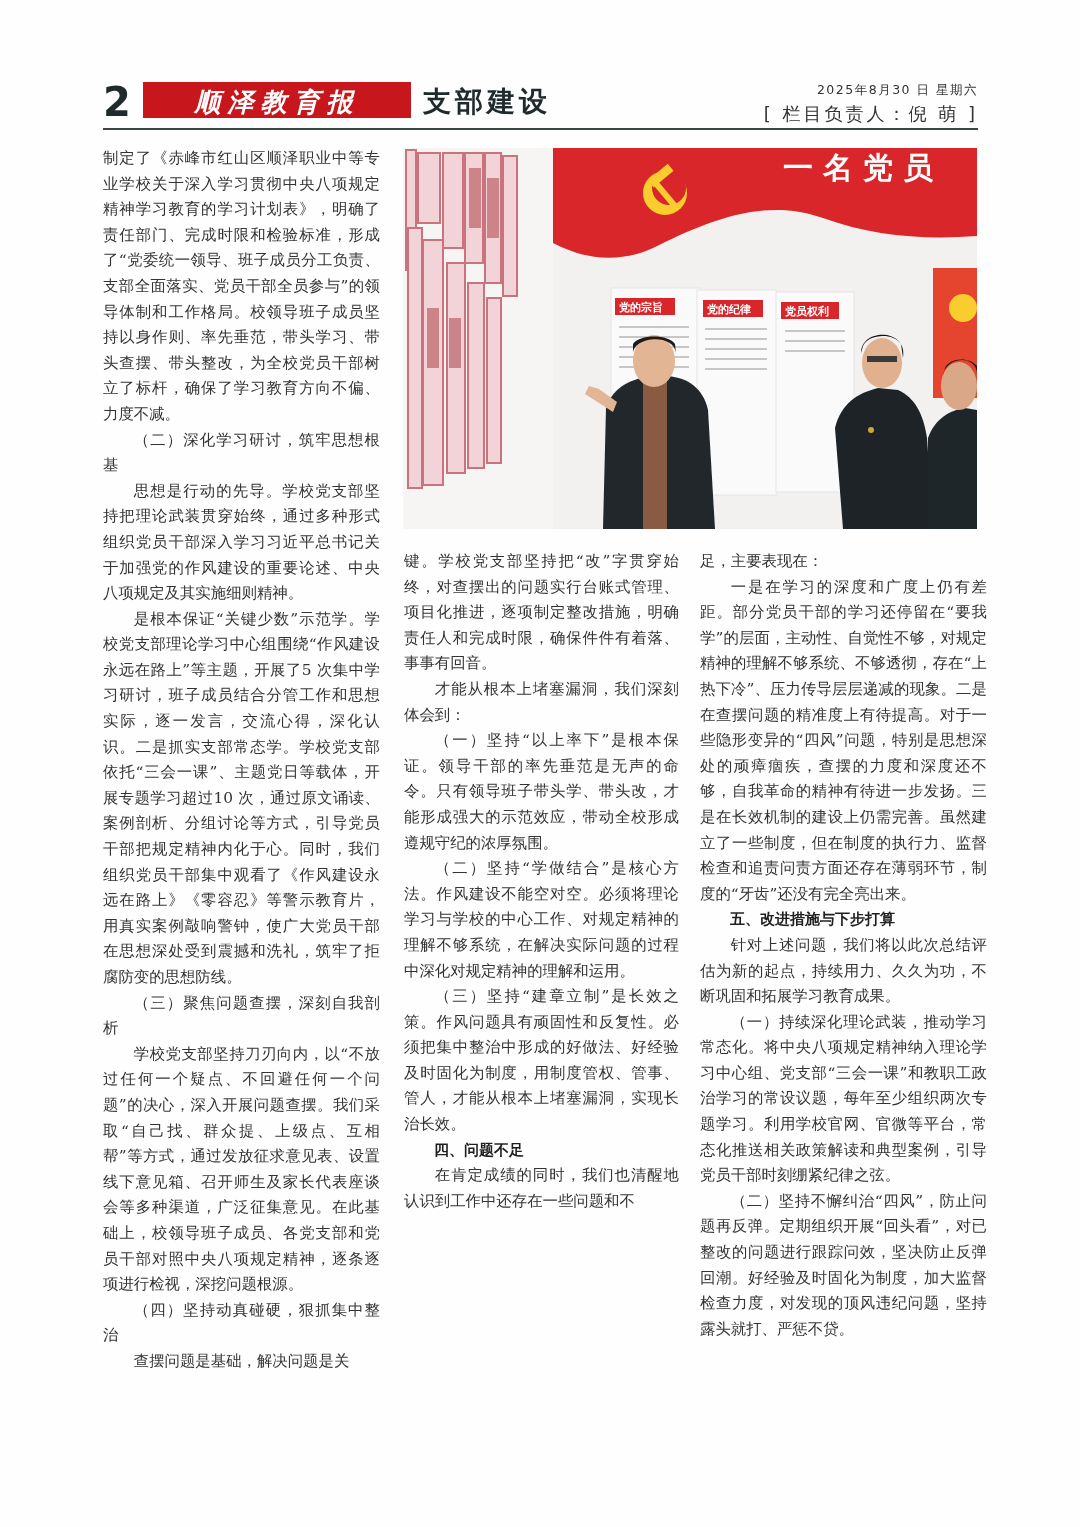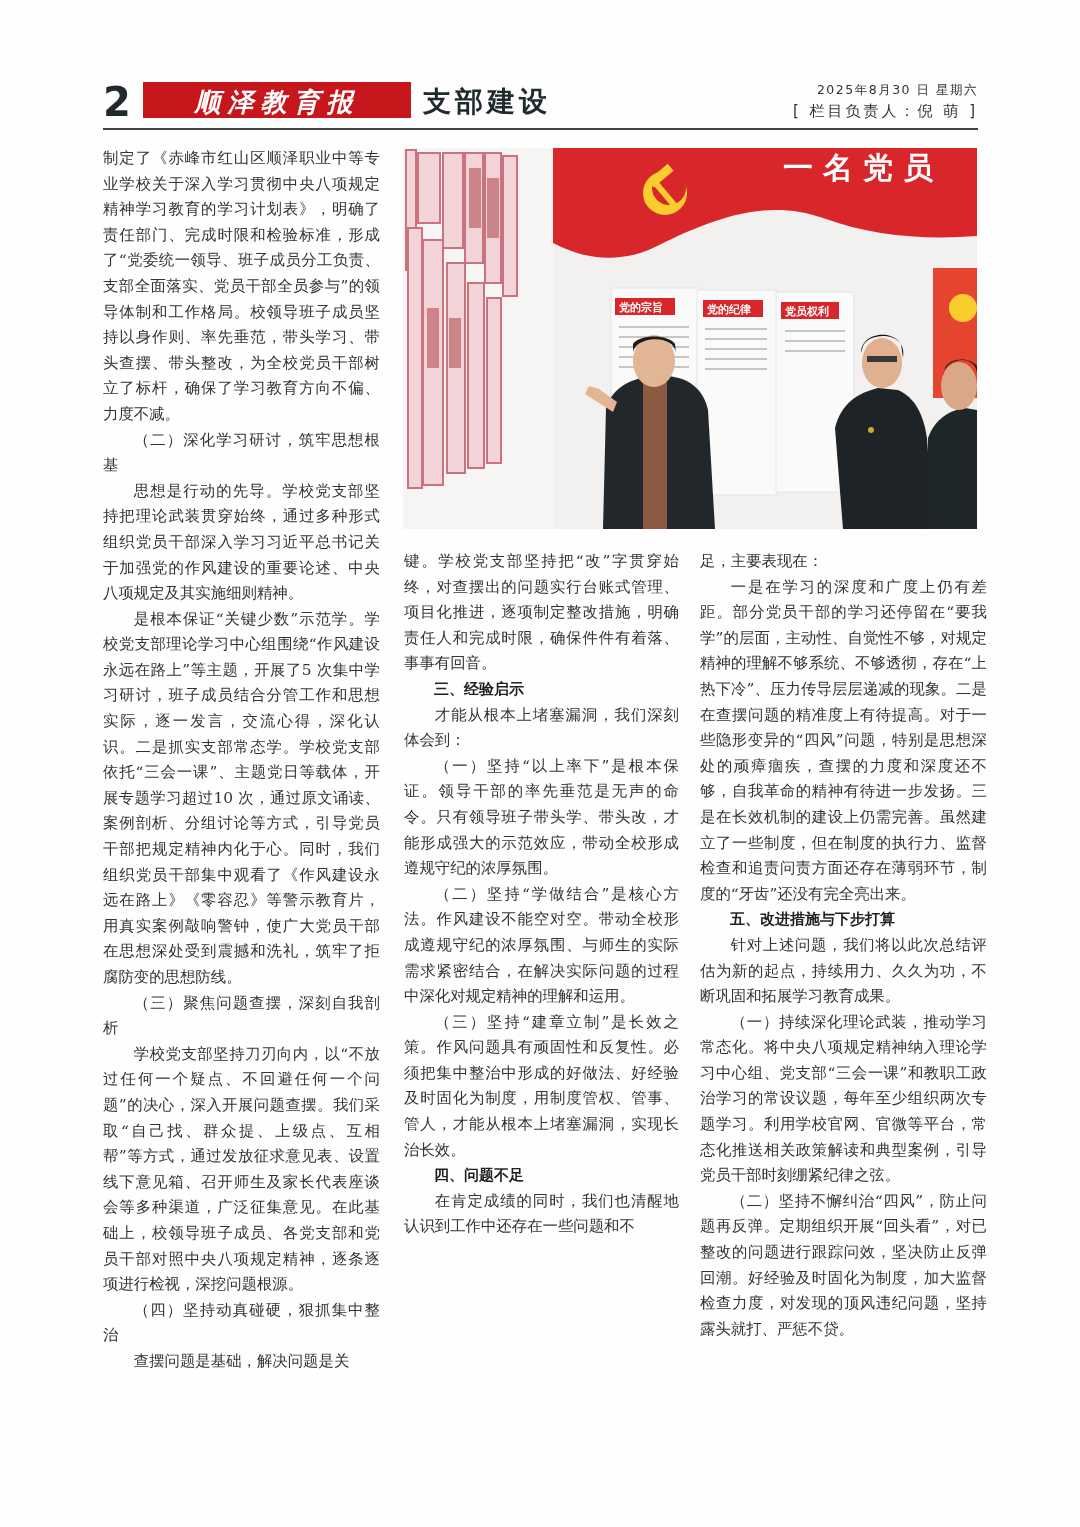--- a/index.html
+++ b/index.html
@@ -5,21 +5,21 @@
     * { margin: 0; padding: 0; box-sizing: border-box; }
     html, body { width: 1080px; height: 1527px; background: #fefefe; overflow: hidden; }
     body { position: relative; font-family: "DejaVu Serif", "Liberation Serif", serif; color: #2a2a2a; }
 
     
     .masthead { position: absolute; left: 103px; top: 78px; width: 875px; height: 52px; }
     .page-no { position: absolute; left: 0; top: 2px; font-family: "DejaVu Sans", "Liberation Sans", sans-serif; font-weight: bold; font-size: 40px; color: #1f2a2d; line-height: 44px; }
     .paper-name { position: absolute; left: 40px; top: 4px; width: 268px; height: 36px; background: #c8161d; color: #fff; font-family: "DejaVu Serif", serif; font-weight: bold; font-style: italic; font-size: 26px; letter-spacing: 7px; line-height: 40px; text-align: center; }
     .section-title { position: absolute; left: 320px; top: 4px; font-family: Liberation Sans, sans-serif; font-weight: bold; font-size: 28px; letter-spacing: 4px; color: #1f2a2d; line-height: 40px; }
     .issue-date { position: absolute; right: 0; top: 4px; font-family: "DejaVu Sans", "Liberation Sans", sans-serif; font-size: 12.5px; letter-spacing: 1.5px; color: #333; text-align: left; }
-    .column-editor { position: absolute; right: 0; top: 24px; font-family: "DejaVu Sans", "Liberation Sans", sans-serif; font-size: 15px; letter-spacing: 3px; color: #333; text-align: right; }
+    .column-editor { position: absolute; right: 0; top: 24px; font-family: "DejaVu Sans", "Liberation Sans", sans-serif; font-size: 18px; letter-spacing: 3px; color: #333; text-align: right; }
     .rule { position: absolute; left: 103px; top: 128px; width: 875px; height: 2px; background: #3c4446; }
 
     
     .photo { position: absolute; left: 403px; top: 148px; width: 574px; height: 381px; overflow: hidden; background: #3b82f6; }
     .photo svg { display: block; width: 100%; height: 100%; }
 
     
     .col { position: absolute; font-size: 15.4px; line-height: 25.6px; color: #333; text-align: justify; }
     .col1 { left: 103px; top: 146px; width: 277px; }
     .col2 { left: 404px; top: 549px; width: 275px; }
@@ -135,24 +135,23 @@
   <p class="ind">思想是行动的先导。学校党支部坚持把理论武装贯穿始终，通过多种形式组织党员干部深入学习习近平总书记关于加强党的作风建设的重要论述、中央八项规定及其实施细则精神。</p>
   <p class="ind">是根本保证“关键少数”示范学。学校党支部理论学习中心组围绕“作风建设永远在路上”等主题，开展了5 次集中学习研讨，班子成员结合分管工作和思想实际，逐一发言，交流心得，深化认识。二是抓实支部常态学。学校党支部依托“三会一课”、主题党日等载体，开展专题学习超过10 次，通过原文诵读、案例剖析、分组讨论等方式，引导党员干部把规定精神内化于心。同时，我们组织党员干部集中观看了《作风建设永远在路上》《零容忍》等警示教育片，用真实案例敲响警钟，使广大党员干部在思想深处受到震撼和洗礼，筑牢了拒腐防变的思想防线。</p>
   <p class="ind">（三）聚焦问题查摆，深刻自我剖析</p>
   <p class="ind">学校党支部坚持刀刃向内，以“不放过任何一个疑点、不回避任何一个问题”的决心，深入开展问题查摆。我们采取“自己找、群众提、上级点、互相帮”等方式，通过发放征求意见表、设置线下意见箱、召开师生及家长代表座谈会等多种渠道，广泛征集意见。在此基础上，校领导班子成员、各党支部和党员干部对照中央八项规定精神，逐条逐项进行检视，深挖问题根源。</p>
   <p class="ind">（四）坚持动真碰硬，狠抓集中整治</p>
   <p class="ind">查摆问题是基础，解决问题是关</p>
 </article>
 
 <article class="col col2">
   <p>键。学校党支部坚持把“改”字贯穿始终，对查摆出的问题实行台账式管理、项目化推进，逐项制定整改措施，明确责任人和完成时限，确保件件有着落、事事有回音。</p>
-  <p class="head">三、经验启示</p>
   <p class="ind">才能从根本上堵塞漏洞，我们深刻体会到：</p>
   <p class="ind">（一）坚持“以上率下”是根本保证。领导干部的率先垂范是无声的命令。只有领导班子带头学、带头改，才能形成强大的示范效应，带动全校形成遵规守纪的浓厚氛围。</p>
-  <p class="ind">（二）坚持“学做结合”是核心方法。作风建设不能空对空。带动全校形成遵规守纪的浓厚氛围、与师生的实际需求紧密结合，在解决实际问题的过程中深化对规定精神的理解和运用。</p>
+  <p class="ind">（二）坚持“学做结合”是核心方法。作风建设不能空对空。必须将理论学习与学校的中心工作、对规定精神的理解不够系统，在解决实际问题的过程中深化对规定精神的理解和运用。</p>
   <p class="ind">（三）坚持“建章立制”是长效之策。作风问题具有顽固性和反复性。必须把集中整治中形成的好做法、好经验及时固化为制度，用制度管权、管事、管人，才能从根本上堵塞漏洞，实现长治长效。</p>
   <p class="head">四、问题不足</p>
   <p class="ind">在肯定成绩的同时，我们也清醒地认识到工作中还存在一些问题和不</p>
 </article>
 
 <article class="col col3">
   <p>足，主要表现在：</p>
   <p class="ind">一是在学习的深度和广度上仍有差距。部分党员干部的学习还停留在“要我学”的层面，主动性、自觉性不够，对规定精神的理解不够系统、不够透彻，存在“上热下冷”、压力传导层层递减的现象。二是在查摆问题的精准度上有待提高。对于一些隐形变异的“四风”问题，特别是思想深处的顽瘴痼疾，查摆的力度和深度还不够，自我革命的精神有待进一步发扬。三是在长效机制的建设上仍需完善。虽然建立了一些制度，但在制度的执行力、监督检查和追责问责方面还存在薄弱环节，制度的“牙齿”还没有完全亮出来。</p>
   <p class="head">五、改进措施与下步打算</p>
   <p class="ind">针对上述问题，我们将以此次总结评估为新的起点，持续用力、久久为功，不断巩固和拓展学习教育成果。</p>

